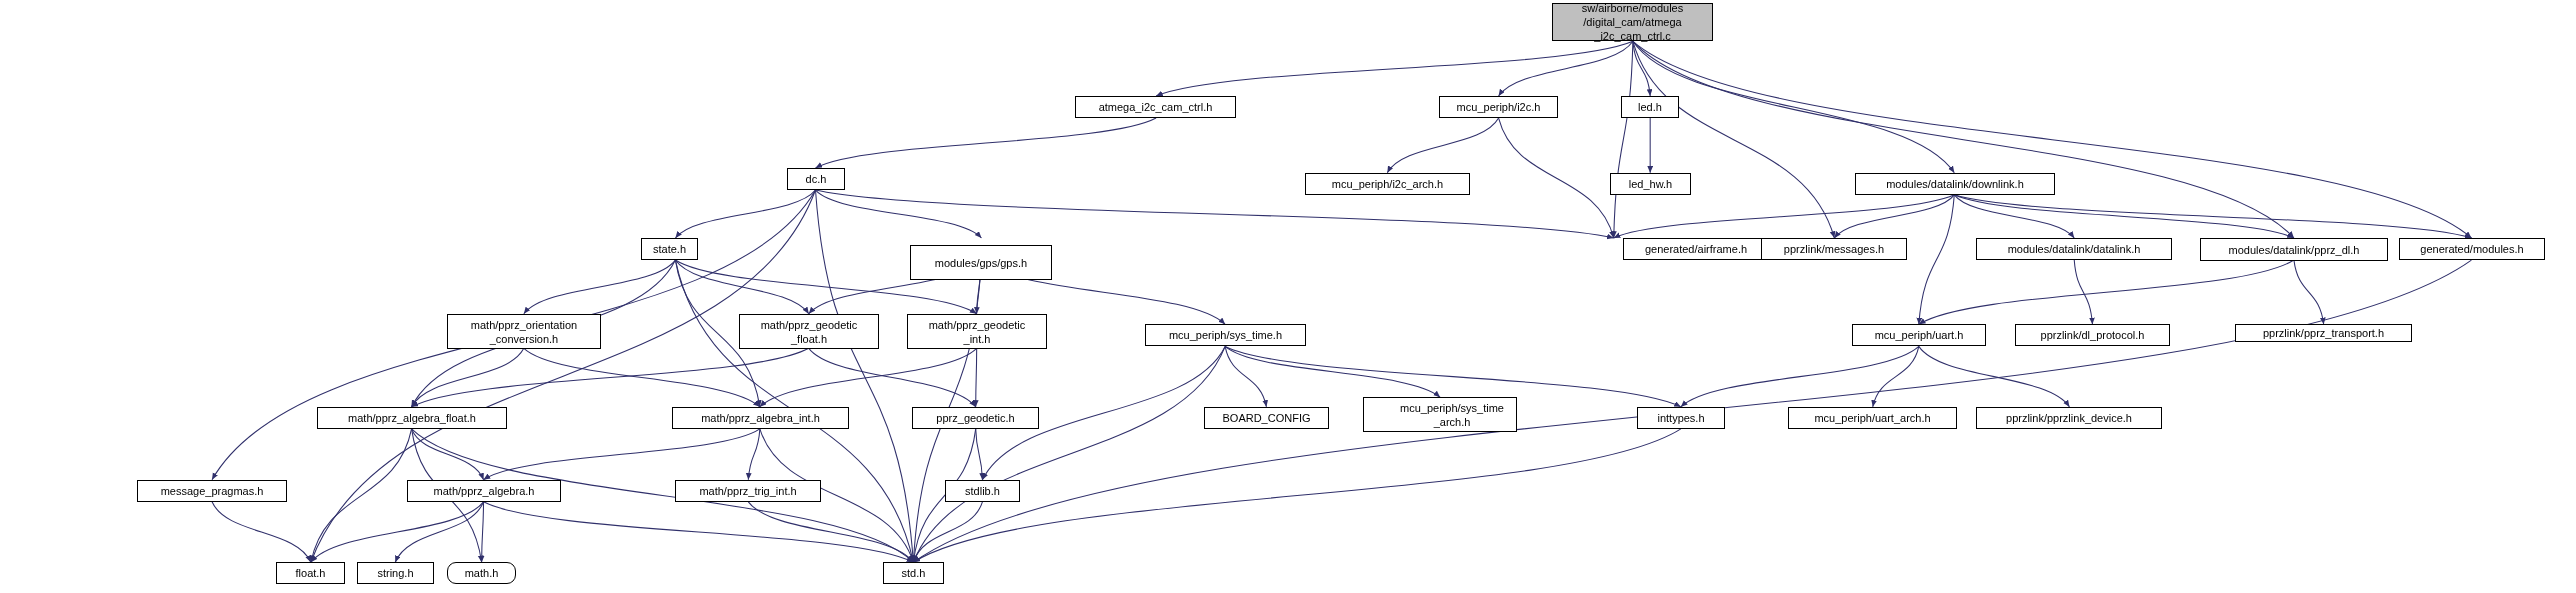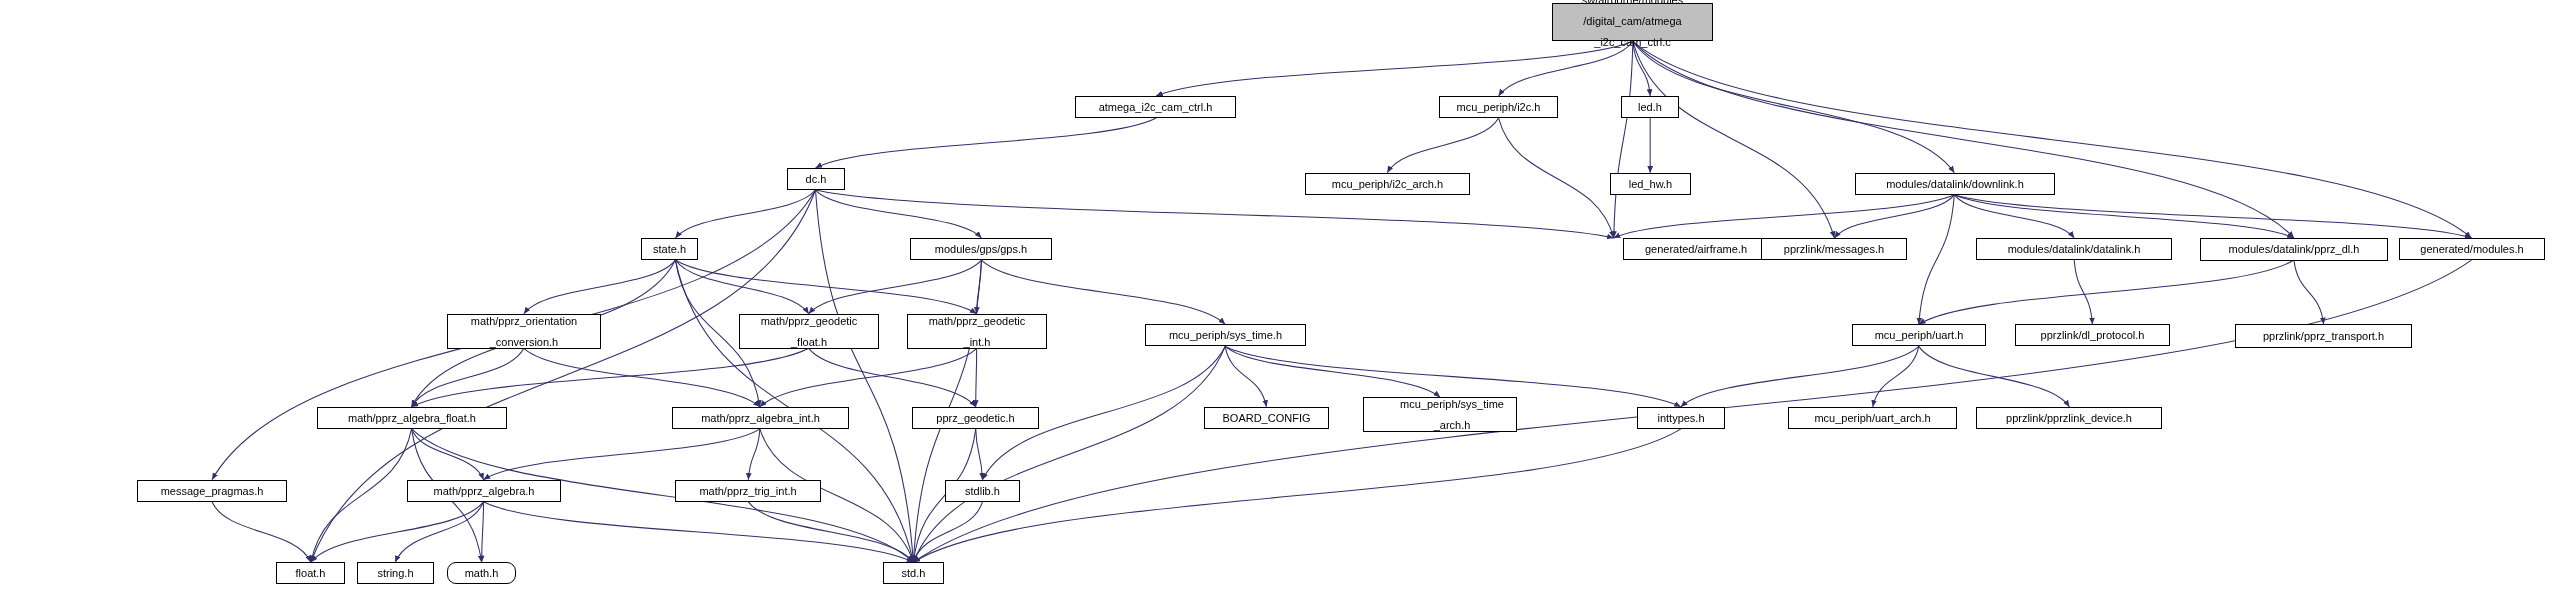--- a/index.html
+++ b/index.html
@@ -22,21 +22,21 @@
     width: 2576px;
     height: 594px;
   }
   .node {
     position: absolute;
     box-sizing: border-box;
     border: 1px solid #000000;
     background: #ffffff;
     color: #000000;
     font-size: 11px;
-    line-height: 21px;
+    line-height: 14px;
     text-align: center;
     display: flex;
     align-items: center;
     justify-content: center;
     white-space: pre;
     letter-spacing: 0px;
   }
   .node.root {
     background: #bfbfbf;
     border: 1px solid #000000;
@@ -129,36 +129,36 @@
 /digital_cam/atmega
 _i2c_cam_ctrl.c</div>
       <div class="node" style="left: 1075px; top: 96px; width: 161px; height: 22px;">atmega_i2c_cam_ctrl.h</div>
       <div class="node" style="left: 1439px; top: 96px; width: 119px; height: 22px;">mcu_periph/i2c.h</div>
       <div class="node" style="left: 1621px; top: 96px; width: 58px; height: 22px;">led.h</div>
       <div class="node" style="left: 787px; top: 168px; width: 58px; height: 22px;">dc.h</div>
       <div class="node" style="left: 1305px; top: 173px; width: 165px; height: 22px;">mcu_periph/i2c_arch.h</div>
       <div class="node" style="left: 1610px; top: 173px; width: 81px; height: 22px;">led_hw.h</div>
       <div class="node" style="left: 1855px; top: 173px; width: 200px; height: 22px;">modules/datalink/downlink.h</div>
       <div class="node" style="left: 641px; top: 238px; width: 57px; height: 22px;">state.h</div>
-      <div class="node" style="left: 910px; top: 238px; width: 142px; height: 22px;">modules/gps/gps.h</div>
+      <div class="node" style="left: 910px; top: 245px; width: 142px; height: 35px;">modules/gps/gps.h</div>
       <div class="node" style="left: 1623px; top: 238px; width: 146px; height: 22px;">generated/airframe.h</div>
       <div class="node" style="left: 1761px; top: 238px; width: 146px; height: 22px;">pprzlink/messages.h</div>
       <div class="node" style="left: 1976px; top: 238px; width: 196px; height: 22px;">modules/datalink/datalink.h</div>
       <div class="node" style="left: 2200px; top: 238px; width: 188px; height: 23px;">modules/datalink/pprz_dl.h</div>
       <div class="node" style="left: 2399px; top: 238px; width: 146px; height: 22px;">generated/modules.h</div>
       <div class="node" style="left: 447px; top: 314px; width: 154px; height: 35px;">math/pprz_orientation
 _conversion.h</div>
       <div class="node" style="left: 739px; top: 314px; width: 140px; height: 35px;">math/pprz_geodetic
 _float.h</div>
       <div class="node" style="left: 907px; top: 314px; width: 140px; height: 35px;">math/pprz_geodetic
 _int.h</div>
       <div class="node" style="left: 1145px; top: 324px; width: 161px; height: 22px;">mcu_periph/sys_time.h</div>
       <div class="node" style="left: 1852px; top: 324px; width: 134px; height: 22px;">mcu_periph/uart.h</div>
       <div class="node" style="left: 2015px; top: 324px; width: 155px; height: 22px;">pprzlink/dl_protocol.h</div>
-      <div class="node" style="left: 2235px; top: 324px; width: 177px; height: 24px;">pprzlink/pprz_transport.h</div>
+      <div class="node" style="left: 2235px; top: 324px; width: 177px; height: 18px;">pprzlink/pprz_transport.h</div>
       <div class="node" style="left: 317px; top: 407px; width: 190px; height: 22px;">math/pprz_algebra_float.h</div>
       <div class="node" style="left: 672px; top: 407px; width: 177px; height: 22px;">math/pprz_algebra_int.h</div>
       <div class="node" style="left: 912px; top: 407px; width: 127px; height: 22px;">pprz_geodetic.h</div>
       <div class="node" style="left: 1204px; top: 407px; width: 125px; height: 22px;">BOARD_CONFIG</div>
       <div class="node" style="left: 1363px; top: 397px; width: 154px; height: 35px; padding-left: 24px;">mcu_periph/sys_time
 _arch.h</div>
       <div class="node" style="left: 1637px; top: 407px; width: 88px; height: 22px;">inttypes.h</div>
       <div class="node" style="left: 1788px; top: 407px; width: 169px; height: 22px;">mcu_periph/uart_arch.h</div>
       <div class="node" style="left: 1976px; top: 407px; width: 186px; height: 22px;">pprzlink/pprzlink_device.h</div>
       <div class="node" style="left: 137px; top: 480px; width: 150px; height: 22px;">message_pragmas.h</div>

